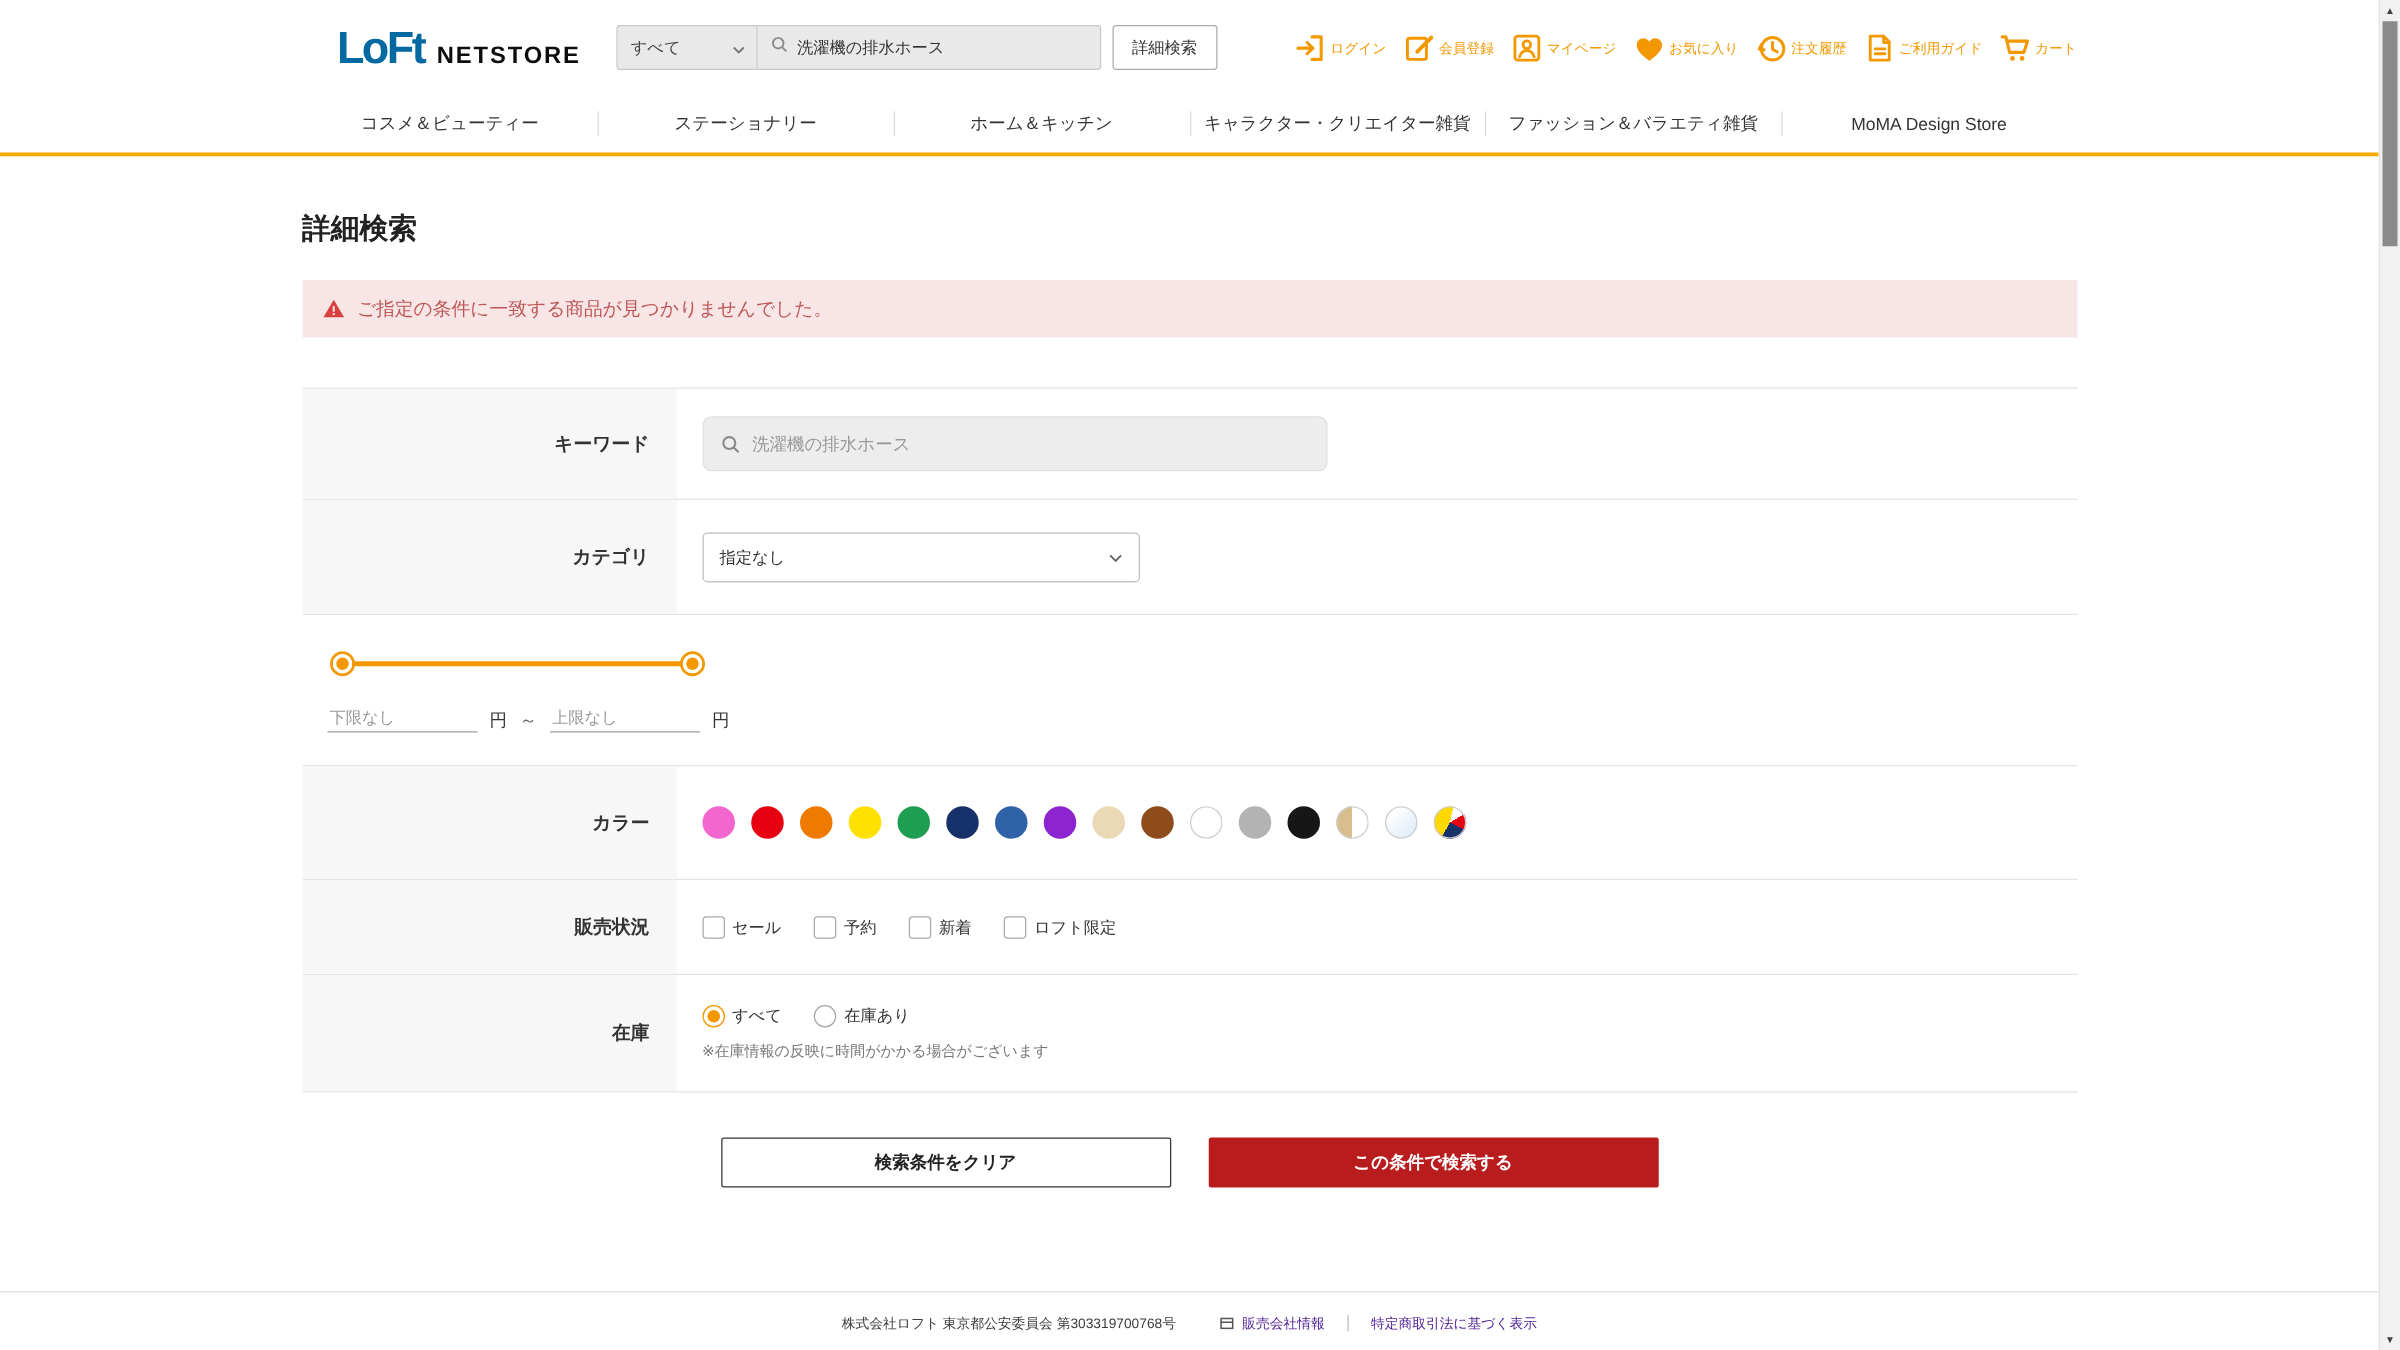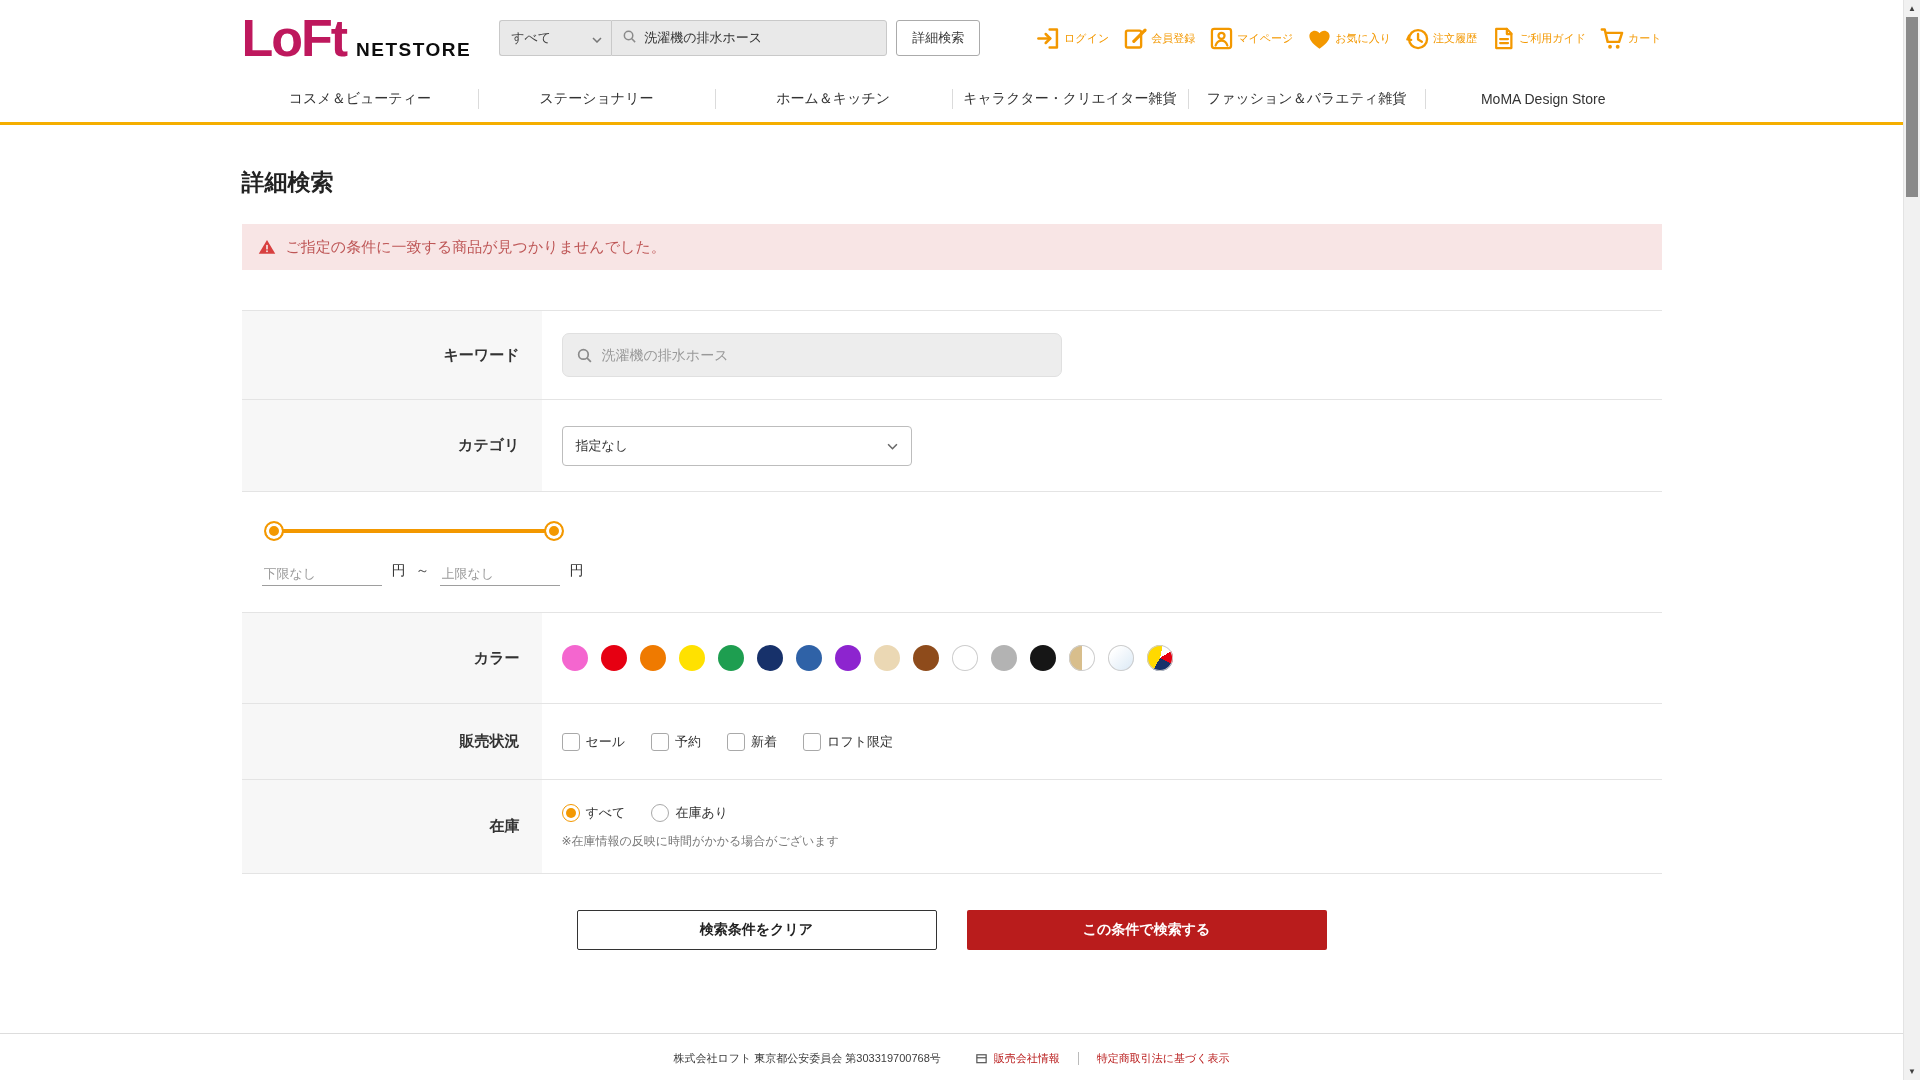--- a/index.html
+++ b/index.html
@@ -9,21 +9,21 @@
     font-family: "Liberation Sans", "DejaVu Sans", sans-serif;
     color: #333;
   }
   .page { position: relative; width: 1920px; height: 1080px; overflow: hidden; background: #fff; }
   .app { width: 1903px; }
   .container { width: 1420px; margin: 0 auto; }
 
   
   .header-top { height: 76px; display: flex; align-items: center; }
   .logo { display: flex; align-items: baseline; gap: 10px; cursor: pointer; }
-  .logo-brand { font-size: 52px; font-weight: 900; letter-spacing: -2px; color: #be185d; }
+  .logo-brand { font-size: 36px; font-weight: 900; letter-spacing: -2px; color: #0369a1; margin-left: 28px; }
   .logo-sub { font-size: 19px; font-weight: 800; letter-spacing: 1.5px; color: #0d0d0d; }
 
   .header-search { display: flex; align-items: center; margin-left: 28px; }
   .hs-select {
     width: 112px; height: 36px; background: #E9E9E9; border: 1px solid #C9C9C9; border-right: none;
     border-radius: 3px 0 0 3px; display: flex; align-items: center; justify-content: space-between;
     padding: 0 9px 0 11px; font-size: 13px; color: #444; cursor: pointer;
   }
   .hs-input {
     width: 276px; height: 36px; background: #E9E9E9; border: 1px solid #C9C9C9;
@@ -82,21 +82,21 @@
   }
 
   .slider { position: relative; width: 300px; height: 22px; margin: 2px 0 20px 2px; }
   .slider-track { position: absolute; left: 10px; right: 10px; top: 9px; height: 4px; background: #F39800; border-radius: 2px; }
   .slider-handle {
     position: absolute; top: 1px; width: 20px; height: 20px; border-radius: 50%;
     background: #F39800; border: 2px solid #F39800; box-shadow: inset 0 0 0 3px #fff; cursor: pointer;
   }
   .slider-handle.min { left: 0; }
   .slider-handle.max { right: 0; }
-  .price-inputs { display: flex; align-items: flex-start; gap: 10px; font-size: 14px; color: #333; }
+  .price-inputs { display: flex; align-items: flex-end; gap: 10px; font-size: 14px; color: #333; }
   .price-input {
     width: 120px; border: none; border-bottom: 1px solid #9E9E9E; background: transparent;
     font-size: 13px; color: #333; padding: 4px 2px; outline: none; font-family: inherit;
   }
   .price-input::placeholder { color: #999; }
   .price-sep { color: #555; }
 
   .swatches { display: flex; align-items: center; gap: 13px; }
   .swatch { width: 26px; height: 26px; border-radius: 50%; cursor: pointer; flex: none; }
   .swatch.bordered { box-shadow: inset 0 0 0 1px #CDCDCD; }
@@ -115,21 +115,21 @@
   .actions { display: flex; justify-content: center; gap: 30px; margin-top: 36px; }
   .btn { width: 360px; height: 40px; border-radius: 2px; font-size: 14px; font-weight: bold; cursor: pointer; font-family: inherit; }
   .btn-clear { background: #fff; border: 1px solid #333; color: #222; }
   .btn-submit { background: #b91c1c; border: none; color: #fff; }
 
   
   footer { border-top: 1px solid #DDD; margin-top: 83px; padding-top: 17px; }
   .footer-inner { display: flex; justify-content: center; align-items: center; font-size: 11px; color: #3c3c3c; }
   .f-company { margin-right: 34px; }
   .f-links { display: flex; align-items: center; }
-  .f-link { display: flex; align-items: center; gap: 6px; cursor: pointer; color: #b91c1c; }
+  .f-link { display: flex; align-items: center; gap: 6px; cursor: pointer; color: #4c1d95; }
   .f-link .icon svg { display: block; }
   .f-divider { width: 1px; height: 13px; background: #BBB; margin: 0 18px; }
 
   
   .scrollbar { position: absolute; top: 0; right: 0; width: 17px; height: 1080px; background: #F1F1F1; border-left: 1px solid #E3E3E3; }
   .sb-btn { position: absolute; left: 0; width: 16px; height: 17px; display: flex; align-items: center; justify-content: center; color: #3f3f3f; font-size: 8px; cursor: pointer; }
   .sb-btn.up { top: 0; }
   .sb-btn.down { bottom: 0; }
   .sb-thumb { position: absolute; top: 17px; left: 2px; width: 12px; height: 180px; background: #8A8A8A; cursor: pointer; }
 </style>

